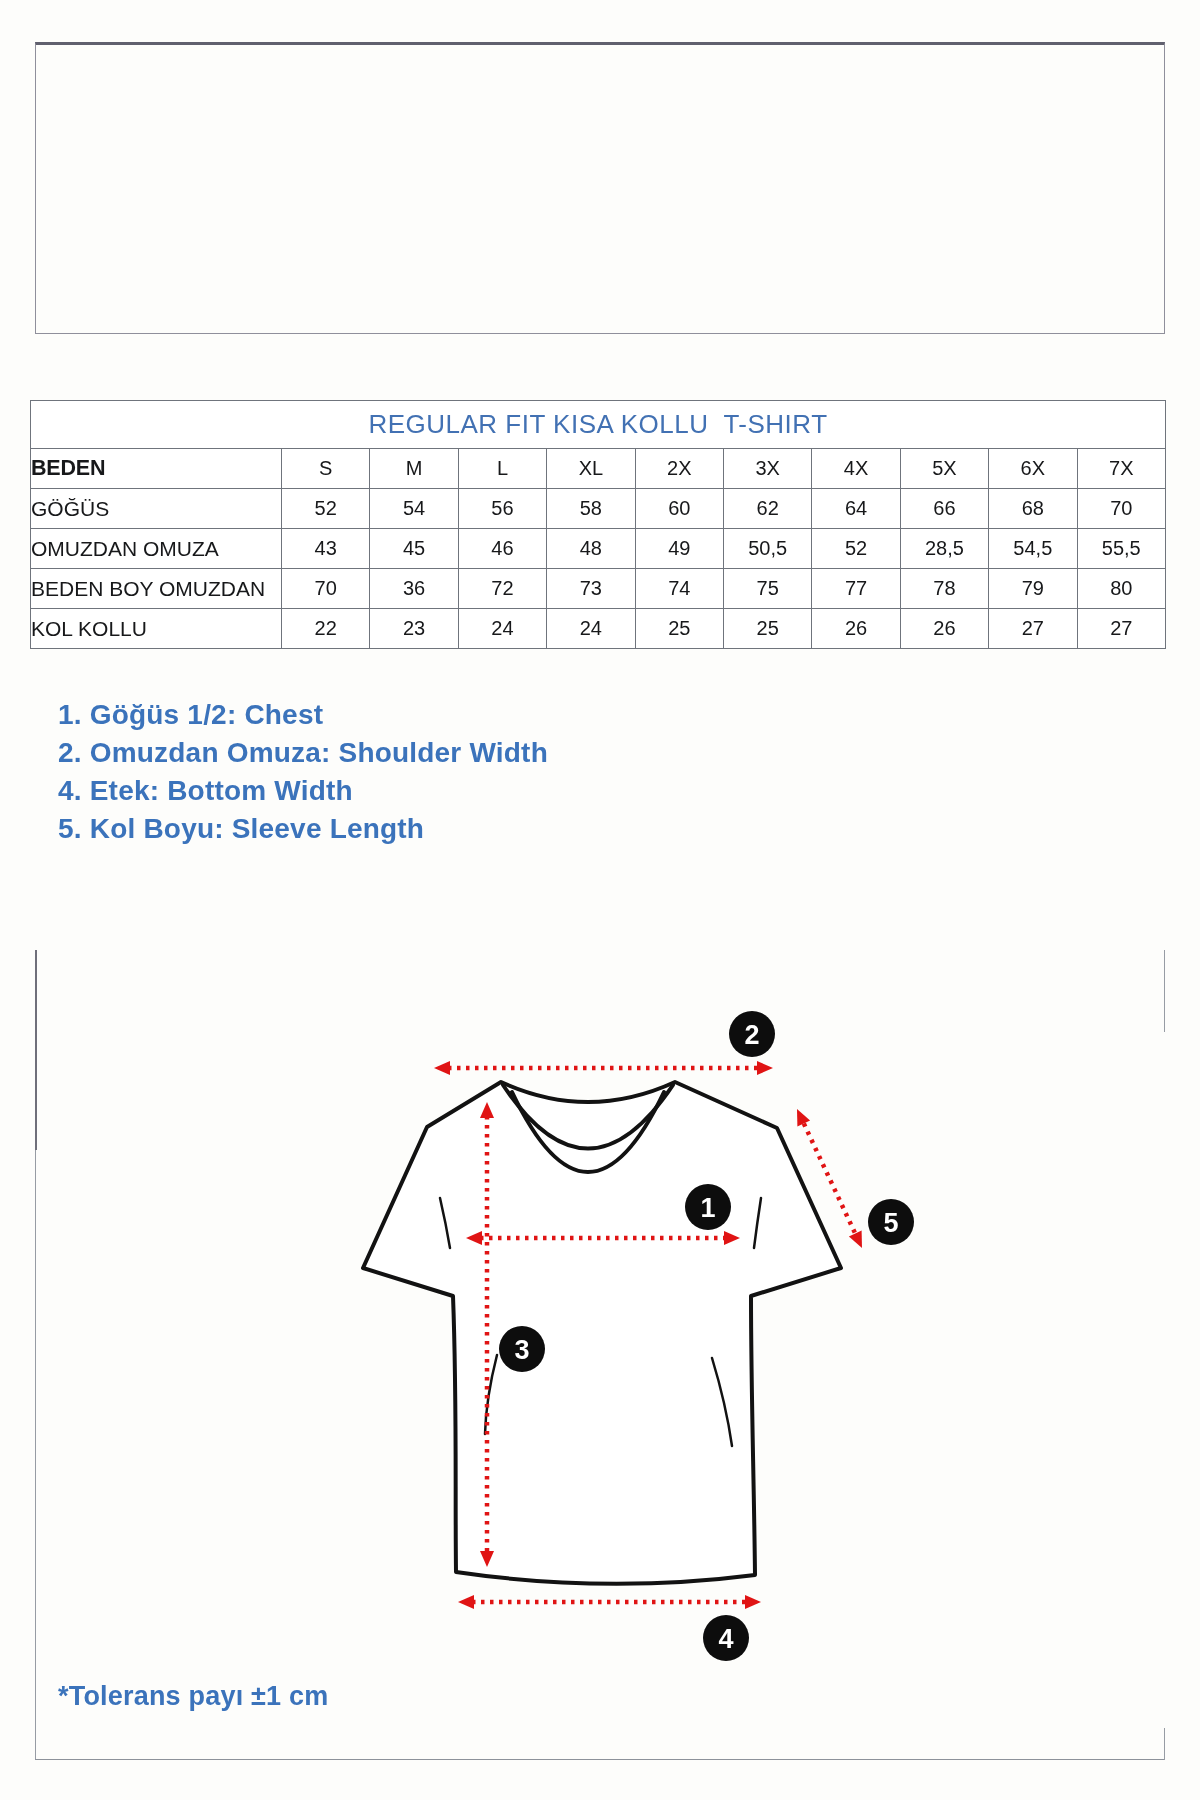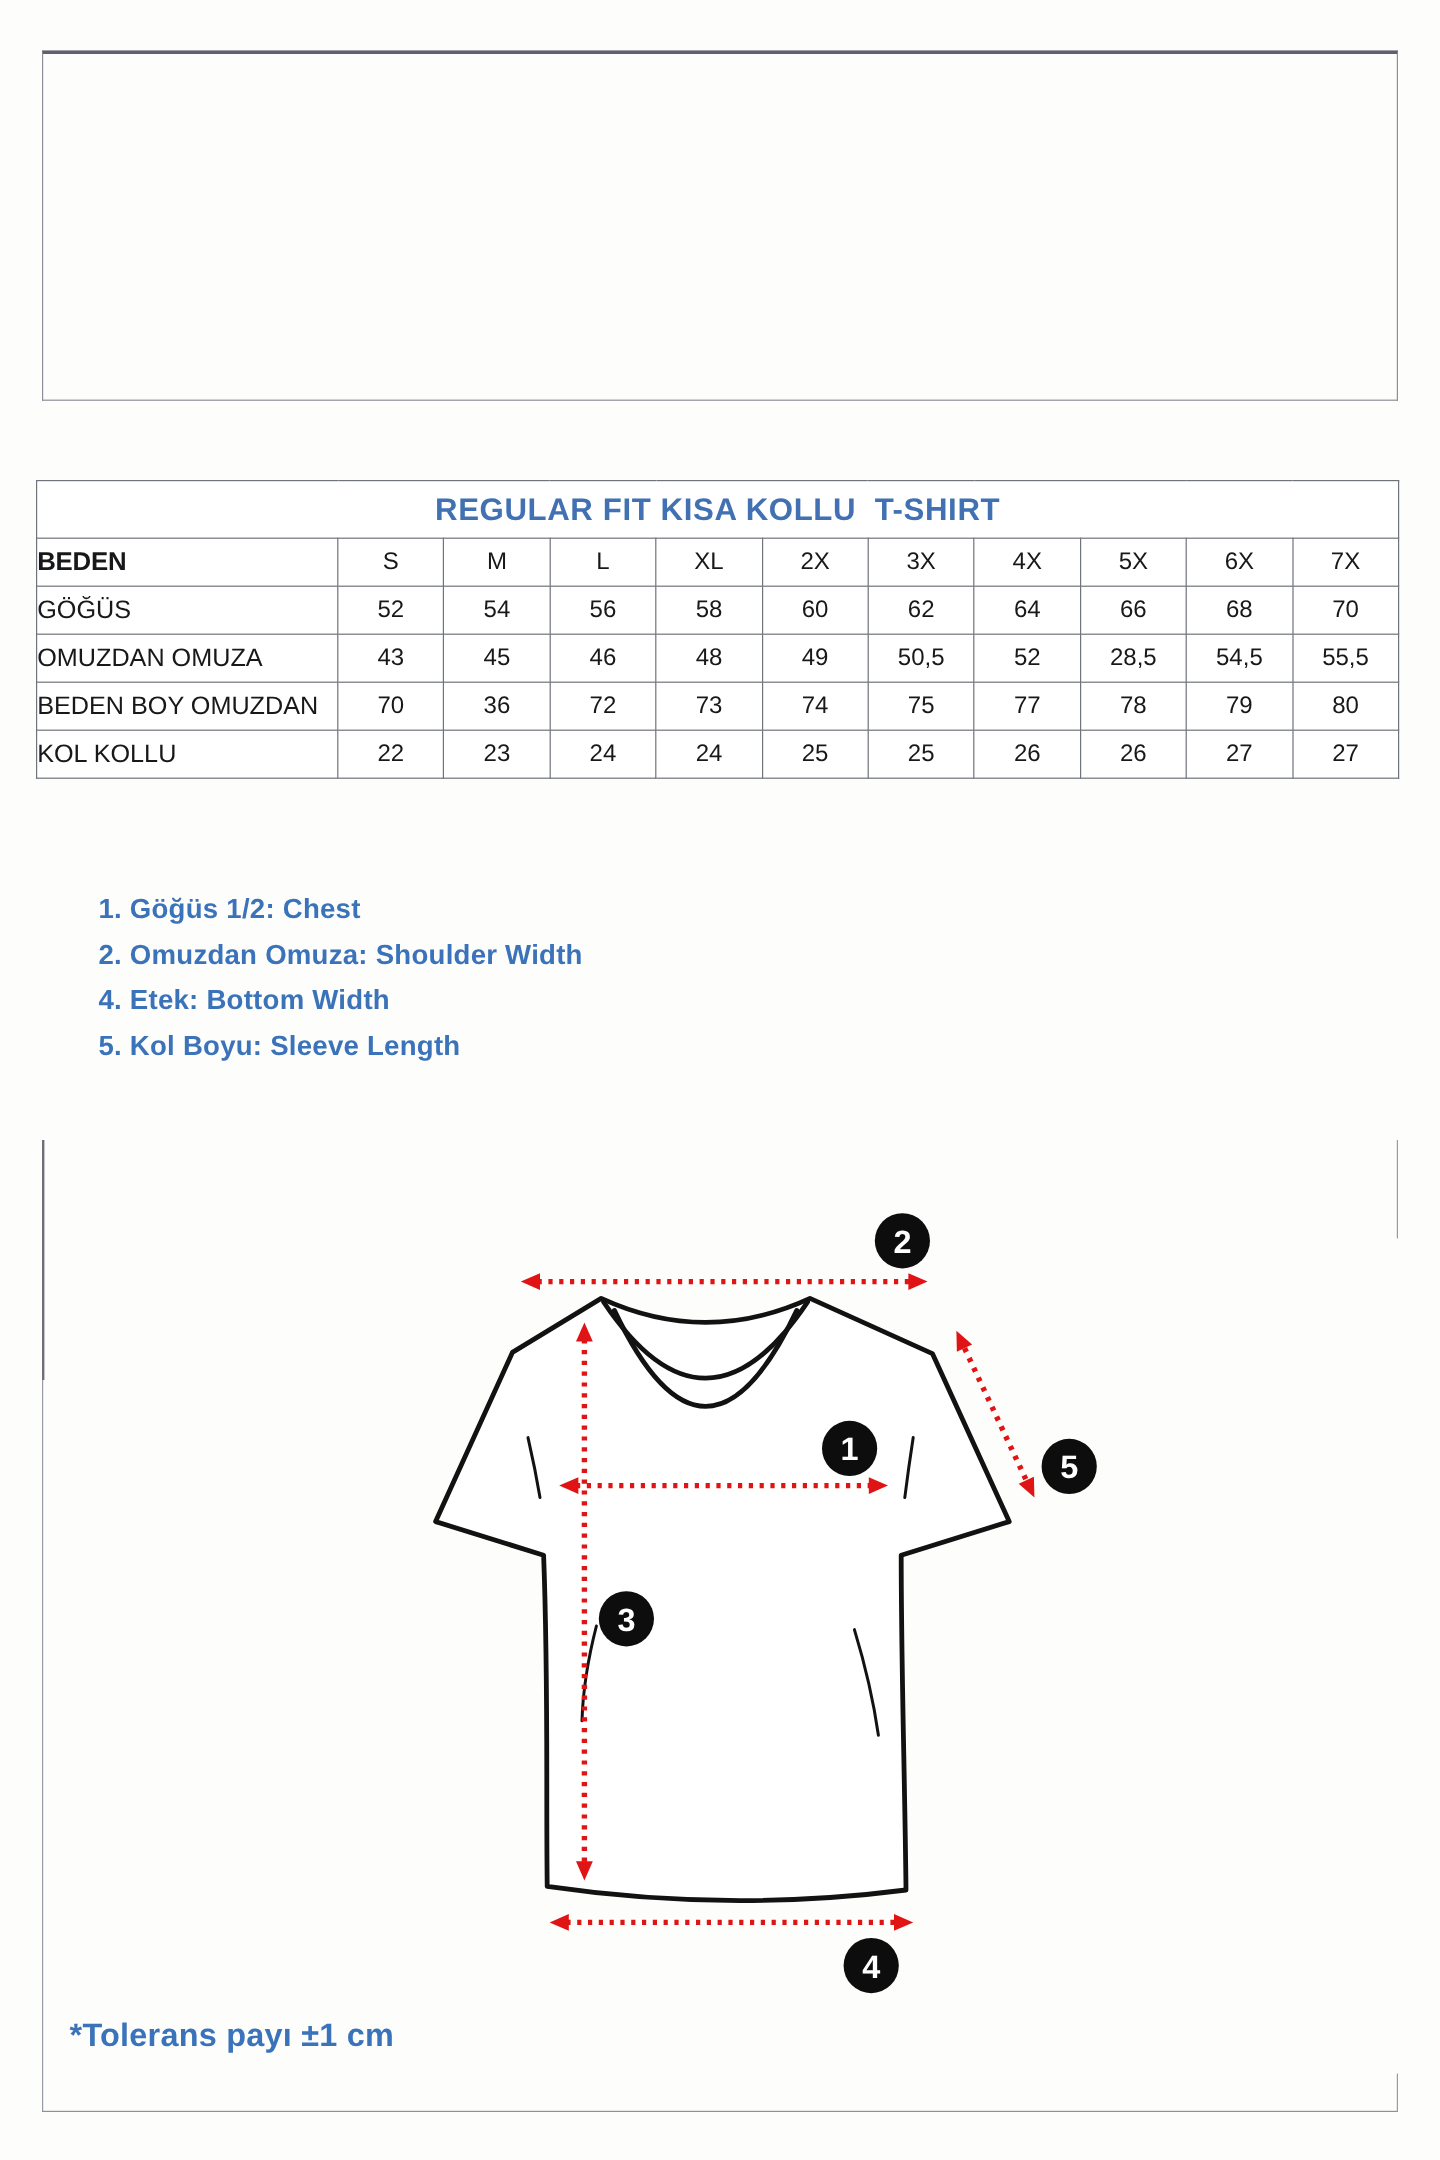--- a/index.html
+++ b/index.html
@@ -18,33 +18,33 @@
   
   .size-table{
     position:absolute;left:30px;top:400px;width:1136px;
     border-collapse:collapse;table-layout:fixed;background:#ffffff;
   }
   .size-table td,.size-table th{
     border:1px solid #6f747c;vertical-align:middle;color:#17181a;
     padding:0;margin:0;
   }
   .size-table .title-cell{
-    height:47px;text-align:center;font-size:26px;font-weight:700;
+    height:47px;text-align:center;font-size:26px;font-weight:400;
     letter-spacing:.5px;color:#4271b3;white-space:pre;
   }
   .size-table tr.data-row{height:40px;}
   .size-table th.row-label{
     text-align:left;font-size:21px;font-weight:400;
   }
   .size-table tr.header-row th.row-label{font-weight:700;font-size:21.5px;letter-spacing:-.2px;}
   .size-table td.val{text-align:center;font-size:20px;font-weight:400;}
   
   .legend{
-    position:absolute;left:58px;top:738px;
-    color:#3b73bb;font-size:23px;font-weight:700;letter-spacing:.2px;margin-left:24px;
+    position:absolute;left:58px;top:696px;
+    color:#3b73bb;font-size:28px;font-weight:700;letter-spacing:.2px;
   }
   .legend .legend-line{height:38px;display:flex;align-items:center;}
   
   .footnote{
     position:absolute;left:58px;top:1682px;height:28px;display:flex;align-items:center;
     color:#3b73bb;font-size:27px;font-weight:700;letter-spacing:.2px;
   }
   
   .lb{position:absolute;background:#979ca4;}
   .lb.left-top{left:35px;top:950px;width:2px;height:200px;background:#6f6f7a;}

